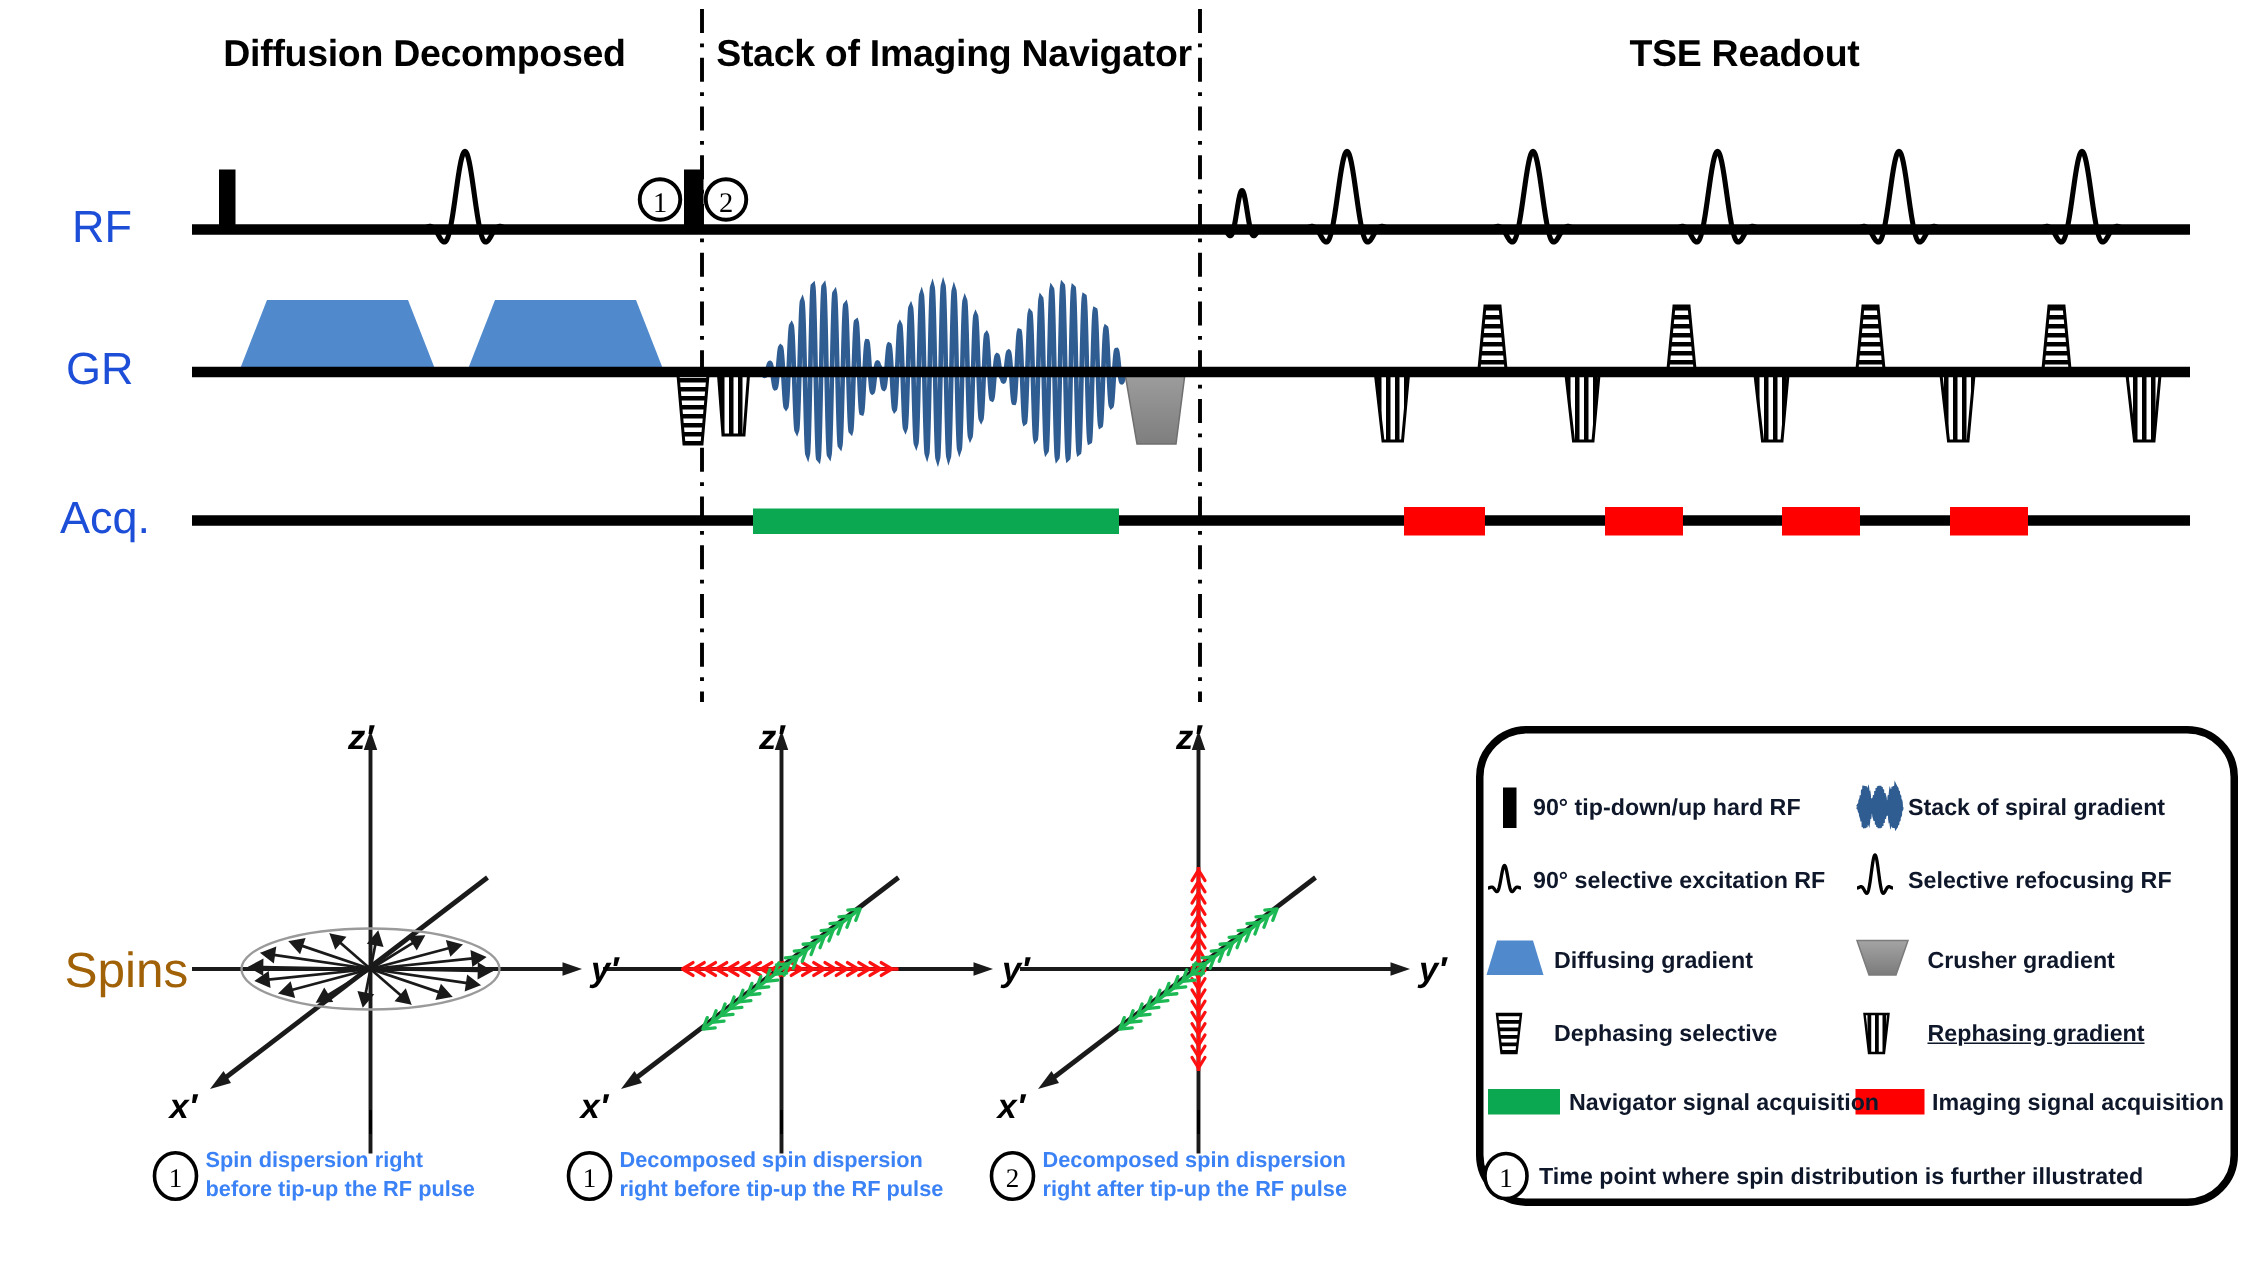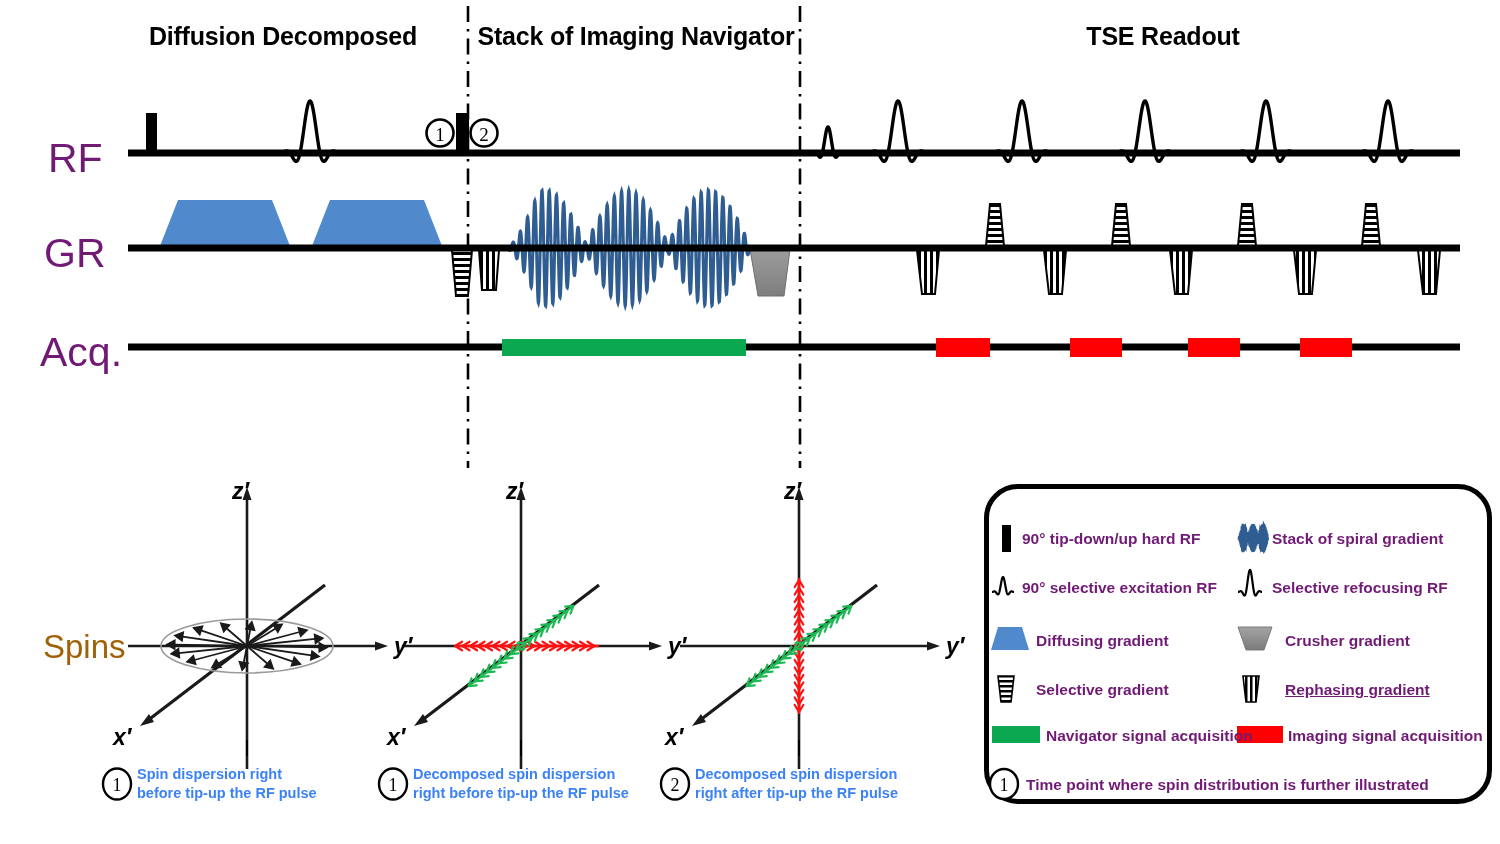--- a/index.html
+++ b/index.html
@@ -6,41 +6,41 @@
   body{width:1500px;height:844px;font-family:"Liberation Sans",sans-serif;overflow:hidden;}
   #stage{position:relative;width:1500px;height:844px;background:#fff;}
   svg.layer{position:absolute;left:0;top:0;width:1500px;height:844px;}
 
   .sec-title{
     position:absolute;font-weight:bold;font-size:25px;color:#000;
     font-family:"Liberation Sans",sans-serif;white-space:nowrap;
     text-align:center;letter-spacing:-0.2px;
   }
   .row-label{
-    position:absolute;font-size:41px;color:#701a75;
+    position:absolute;font-size:30px;color:#1d4ed8;
     font-family:"Liberation Sans",sans-serif;white-space:nowrap;
   }
   .spins-label{
     position:absolute;font-size:33px;color:#a16207;white-space:nowrap;
     font-family:"Liberation Sans",sans-serif;
   }
   .axis-lab{
     position:absolute;font-size:23px;font-weight:bold;font-style:italic;color:#000;
     font-family:"Liberation Sans",sans-serif;white-space:nowrap;
   }
   .cap{
     position:absolute;font-size:14.5px;font-weight:bold;color:#3b82f6;
     font-family:"Liberation Sans",sans-serif;line-height:1.32;width:250px;
   }
   .legend-box{
     position:absolute;left:984px;top:484px;width:508px;height:320px;
     border:5px solid #000;border-radius:34px;background:#fff;box-sizing:border-box;
   }
   .lg-text{
-    position:absolute;font-size:15.5px;font-weight:bold;color:#701a75;
+    position:absolute;font-size:15.5px;font-weight:bold;color:#0f172a;
     font-family:"Liberation Sans",sans-serif;white-space:nowrap;
   }
 </style>
 </head>
 <body>
 
 <div id="stage">
 
   <div class="sec-title" style="left:133px;top:22px;width:300px;">Diffusion Decomposed</div>
   <div class="sec-title" style="left:476px;top:22px;width:320px;">Stack of Imaging Navigator</div>
@@ -364,21 +364,21 @@
 
   <div class="lg-text" style="left:1022px;top:530px;">90° tip-down/up hard RF</div>
   <div class="lg-text" style="left:1272px;top:530px;">Stack of spiral gradient</div>
 
   <div class="lg-text" style="left:1022px;top:579px;">90° selective excitation RF</div>
   <div class="lg-text" style="left:1272px;top:579px;">Selective refocusing RF</div>
 
   <div class="lg-text" style="left:1036px;top:632px;">Diffusing gradient</div>
   <div class="lg-text" style="left:1285px;top:632px;">Crusher gradient</div>
 
-  <div class="lg-text" style="left:1036px;top:681px;">Selective gradient</div>
+  <div class="lg-text" style="left:1036px;top:681px;">Dephasing selective</div>
   <div class="lg-text" style="left:1285px;top:681px;text-decoration:underline;">Rephasing gradient</div>
 
   <div class="lg-text" style="left:1046px;top:727px;">Navigator signal acquisition</div>
   <div class="lg-text" style="left:1288px;top:727px;">Imaging signal acquisition</div>
 
   <div class="lg-text" style="left:1026px;top:776px;">Time point where spin distribution is further illustrated</div>
 
 </div>
 
 </body></html>

